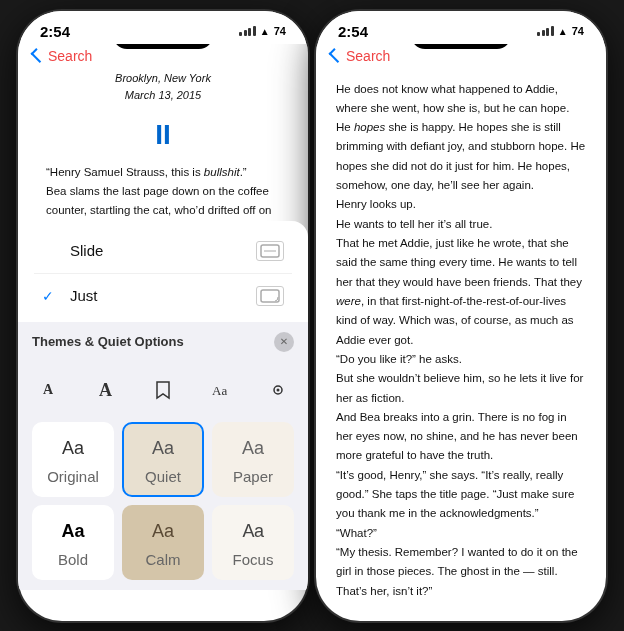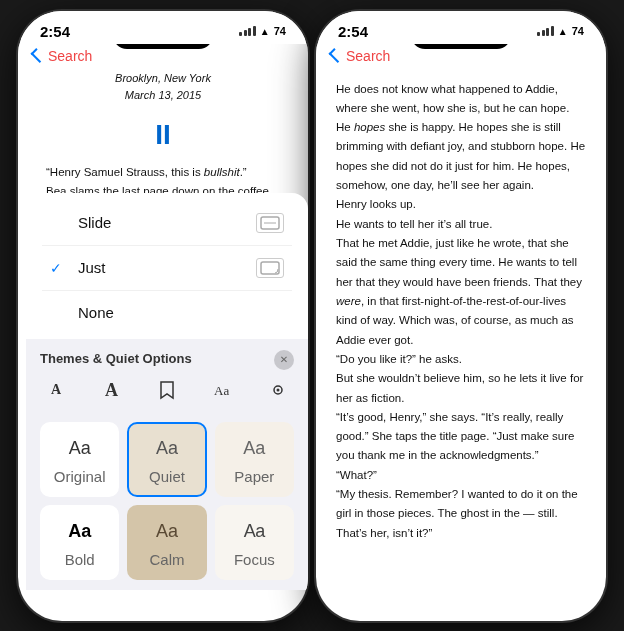--- a/index.html
+++ b/index.html
@@ -121,21 +121,21 @@
 
     .book-text {
       font-size: 11.5px;
       line-height: 1.65;
     }
 
     
     .slide-panel {
       position: absolute;
       bottom: 0;
-      left: 8px;
+      left: 0;
       right: 0;
       background: #fff;
       border-radius: 16px 16px 0 0;
       padding: 0;
       z-index: 20;
     }
 
     .slide-options {
       padding: 8px 16px 4px;
     }
@@ -177,23 +177,23 @@
     }
 
     
     .themes-section {
       background: rgba(240, 240, 245, 0.95);
       padding: 10px 14px 6px;
     }
 
     .themes-header {
       display: flex;
-      align-items: flex-end;
+      align-items: flex-start;
       justify-content: space-between;
-      margin-bottom: 6px;
+      margin-bottom: 23px;
     }
 
     .themes-title {
       font-size: 13px;
       font-weight: 600;
       color: #333;
     }
 
     .close-btn {
       width: 20px;
@@ -371,24 +371,20 @@
           </div>
           <div class="slide-option">
             <span class="check">✓</span>
             <span class="slide-option-label">Just</span>
             <div class="slide-option-icon">
               <svg width="20" height="14" viewBox="0 0 20 14">
                   <rect x="1" y="1" width="18" height="12" rx="2" fill="none" stroke="#aaa" stroke-width="1.5"></rect>
                   <path d="M 15 12 Q 18 12 18 8" fill="none" stroke="#aaa" stroke-width="1"></path>
                 </svg>
             </div>
-          </div>
-          <div class="slide-option">
-            <span class="check"></span>
-            <span class="slide-option-label">None</span>
           </div>
         </div>
 
         <div class="themes-section">
           <div class="themes-header">
             <span class="themes-title">Themes &amp; Quiet Options</span>
             <div class="close-btn">✕</div>
           </div>
           <div class="toolbar-row">
             <div class="toolbar-btn serif">A</div>
@@ -467,20 +463,21 @@
       </div>
     </div>
 
     <div class="right-book-content">
       <p>He does not know what happened to Addie, where she went, how she is, but he can hope. He <em>hopes</em> she is happy. He hopes she is still brimming with defiant joy, and stubborn hope. He hopes she did not do it just for him. He hopes, somehow, one day, he’ll see her again.</p>
       <p>Henry looks up.</p>
       <p>He wants to tell her it’s all true.</p>
       <p>That he met Addie, just like he wrote, that she said the same thing every time. He wants to tell her that they would have been friends. That they <em>were</em>, in that first-night-of-the-rest-of-our-lives kind of way. Which was, of course, as much as Addie ever got.</p>
       <p>“Do you like it?” he asks.</p>
       <p>But she wouldn’t believe him, so he lets it live for her as fiction.</p>
+      <p>And Bea breaks into a grin. There is no fog in her eyes now, no shine, and he has never been more grateful to have the truth.</p>
       <p>“It’s good, Henry,” she says. “It’s really, really good.” She taps the title page. “Just make sure you thank me in the acknowledgments.”</p>
       <p>“What?”</p>
       <p>“My thesis. Remember? I wanted to do it on the girl in those pieces. The ghost in the — still. That’s her, isn’t it?”</p>
 
     </div>
 
   </div>
 </div>
 
 </body></html>

